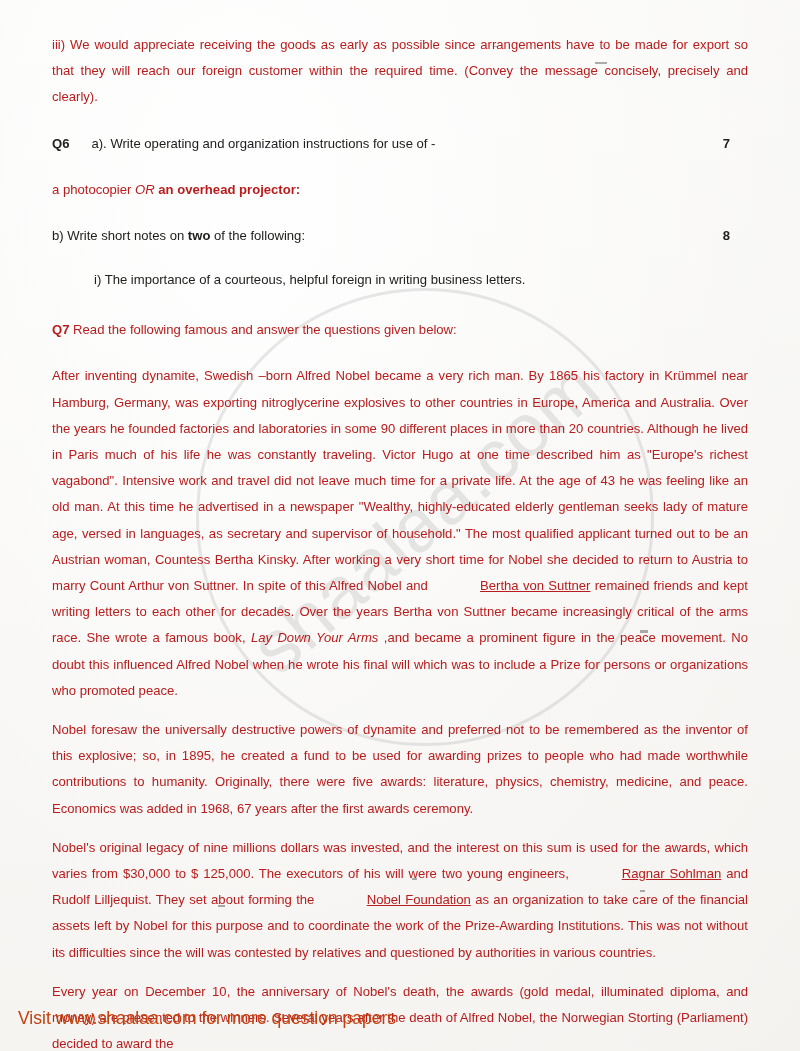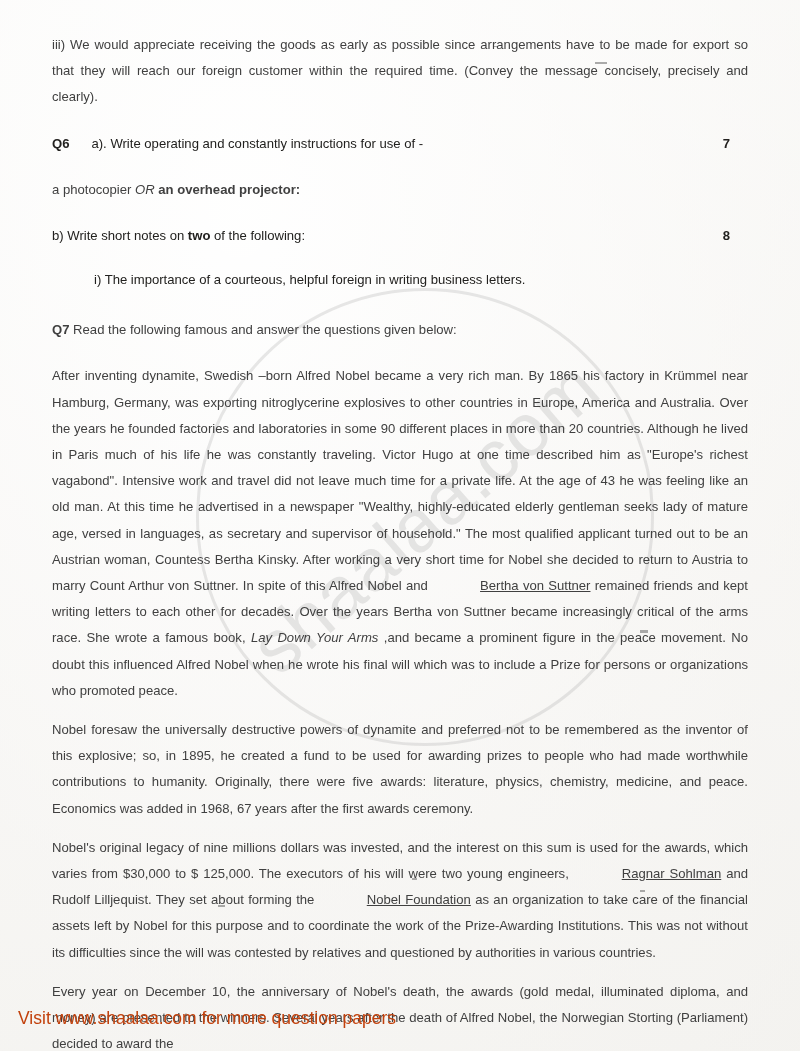--- a/index.html
+++ b/index.html
@@ -59,21 +59,21 @@
     top: 32px;
     width: 696px;
     z-index: 3;
   }
   .para {
     font-size: 13.1px;
     line-height: 26.2px;
     text-align: justify;
     text-justify: inter-word;
     margin: 0;
-    color: #404040;
+    color: #b91c1c;
   }
   .para.nojust { text-align: left; }
   .gap-sm { height: 13px; }
   .gap-md { height: 20px; }
   .gap-lg { height: 26px; }
 
   .qrow {
     position: relative;
     font-size: 13.1px;
     line-height: 26.2px;
@@ -135,21 +135,21 @@
   <div class="speck" style="left:640px;top:890px;width:5px;height:2px;"></div>
   <div class="speck" style="left:218px;top:905px;width:7px;height:2px;"></div>
 
   <div id="content">
 
     <p class="para">iii) We would appreciate receiving the goods as early as possible since arrangements have to be made for export so that they will reach our foreign customer within the required time. (Convey the message concisely, precisely and clearly).</p>
 
     <div class="gap-md"></div>
 
     <div class="qrow">
-      <span class="qlabel">Q6</span><span class="indent-space"></span><span>a). Write operating and constantly instructions for use of -</span>
+      <span class="qlabel">Q6</span><span class="indent-space"></span><span>a). Write operating and organization instructions for use of -</span>
       <span class="marks">7</span>
     </div>
 
     <div class="gap-md"></div>
 
     <div class="para nojust"><span>a photocopier </span><i class="ital">OR</i><b class="strong"> an overhead projector:</b></div>
 
     <div class="gap-md"></div>
 
     <div class="qrow">

